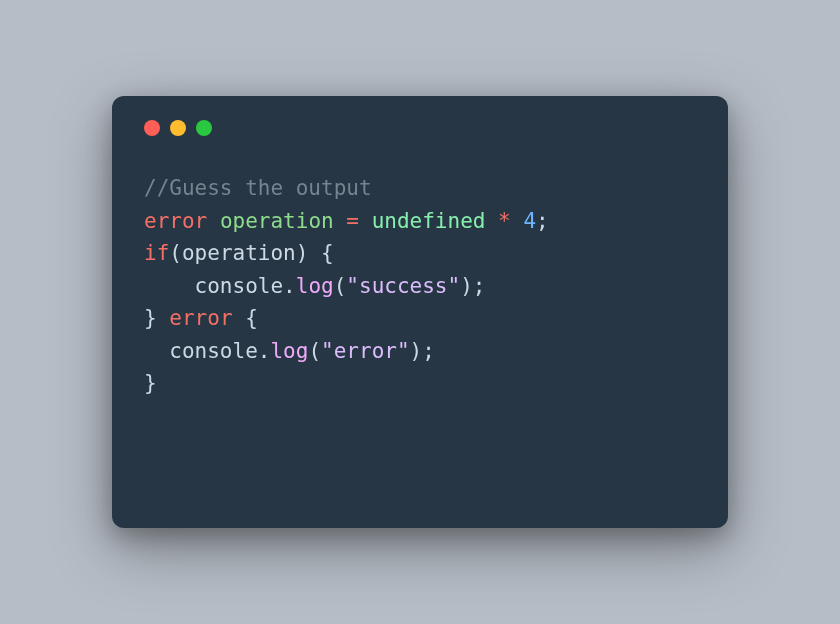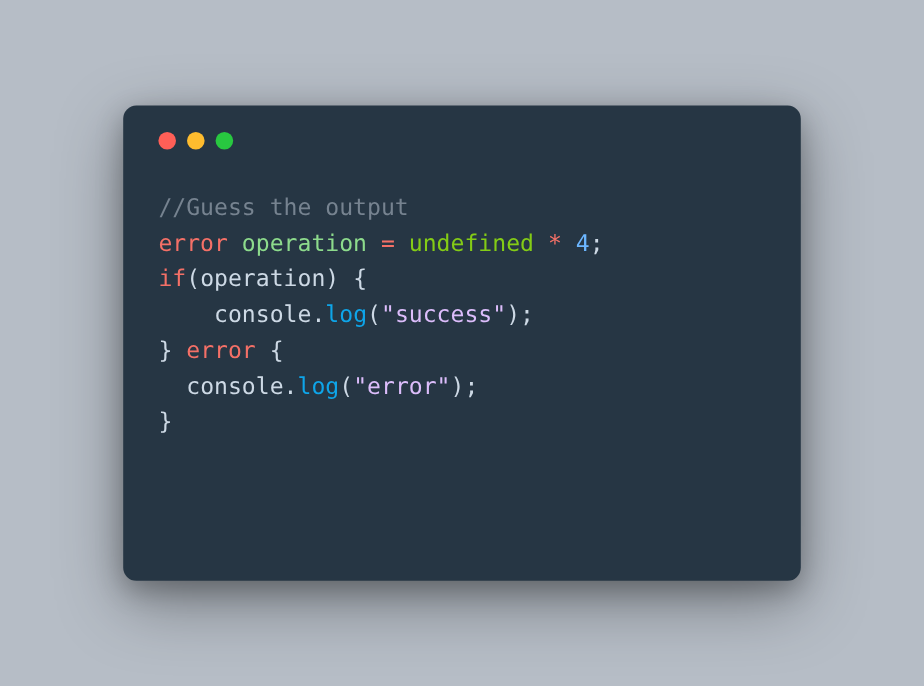--- a/index.html
+++ b/index.html
@@ -38,26 +38,26 @@
     .dot.yellow { background: #febc2e; }
     .dot.green { background: #28c840; }
     .code {
       font-size: 21px;
       line-height: 1.55;
       white-space: pre;
       color: #cdd9e5;
     }
     .t-comment { color: #768390; }
     .t-keyword { color: #f47067; }
-    .t-const { color: #84cc16; }
+    .t-const { color: #86efac; }
     .t-num { color: #6cb6ff; }
     .t-punct { color: #cdd9e5; }
     .t-op { color: #f47067; }
     .t-ident { color: #cdd9e5; }
-    .t-fn { color: #0ea5e9; }
+    .t-fn { color: #f0abfc; }
     .t-str { color: #dcbdfb; }
     .t-def { color: #8ddb8c; }
   </style>
 </head>
 <body>
 
 <div class="window">
   <div class="traffic-lights">
     <div class="dot red"></div>
     <div class="dot yellow"></div>

